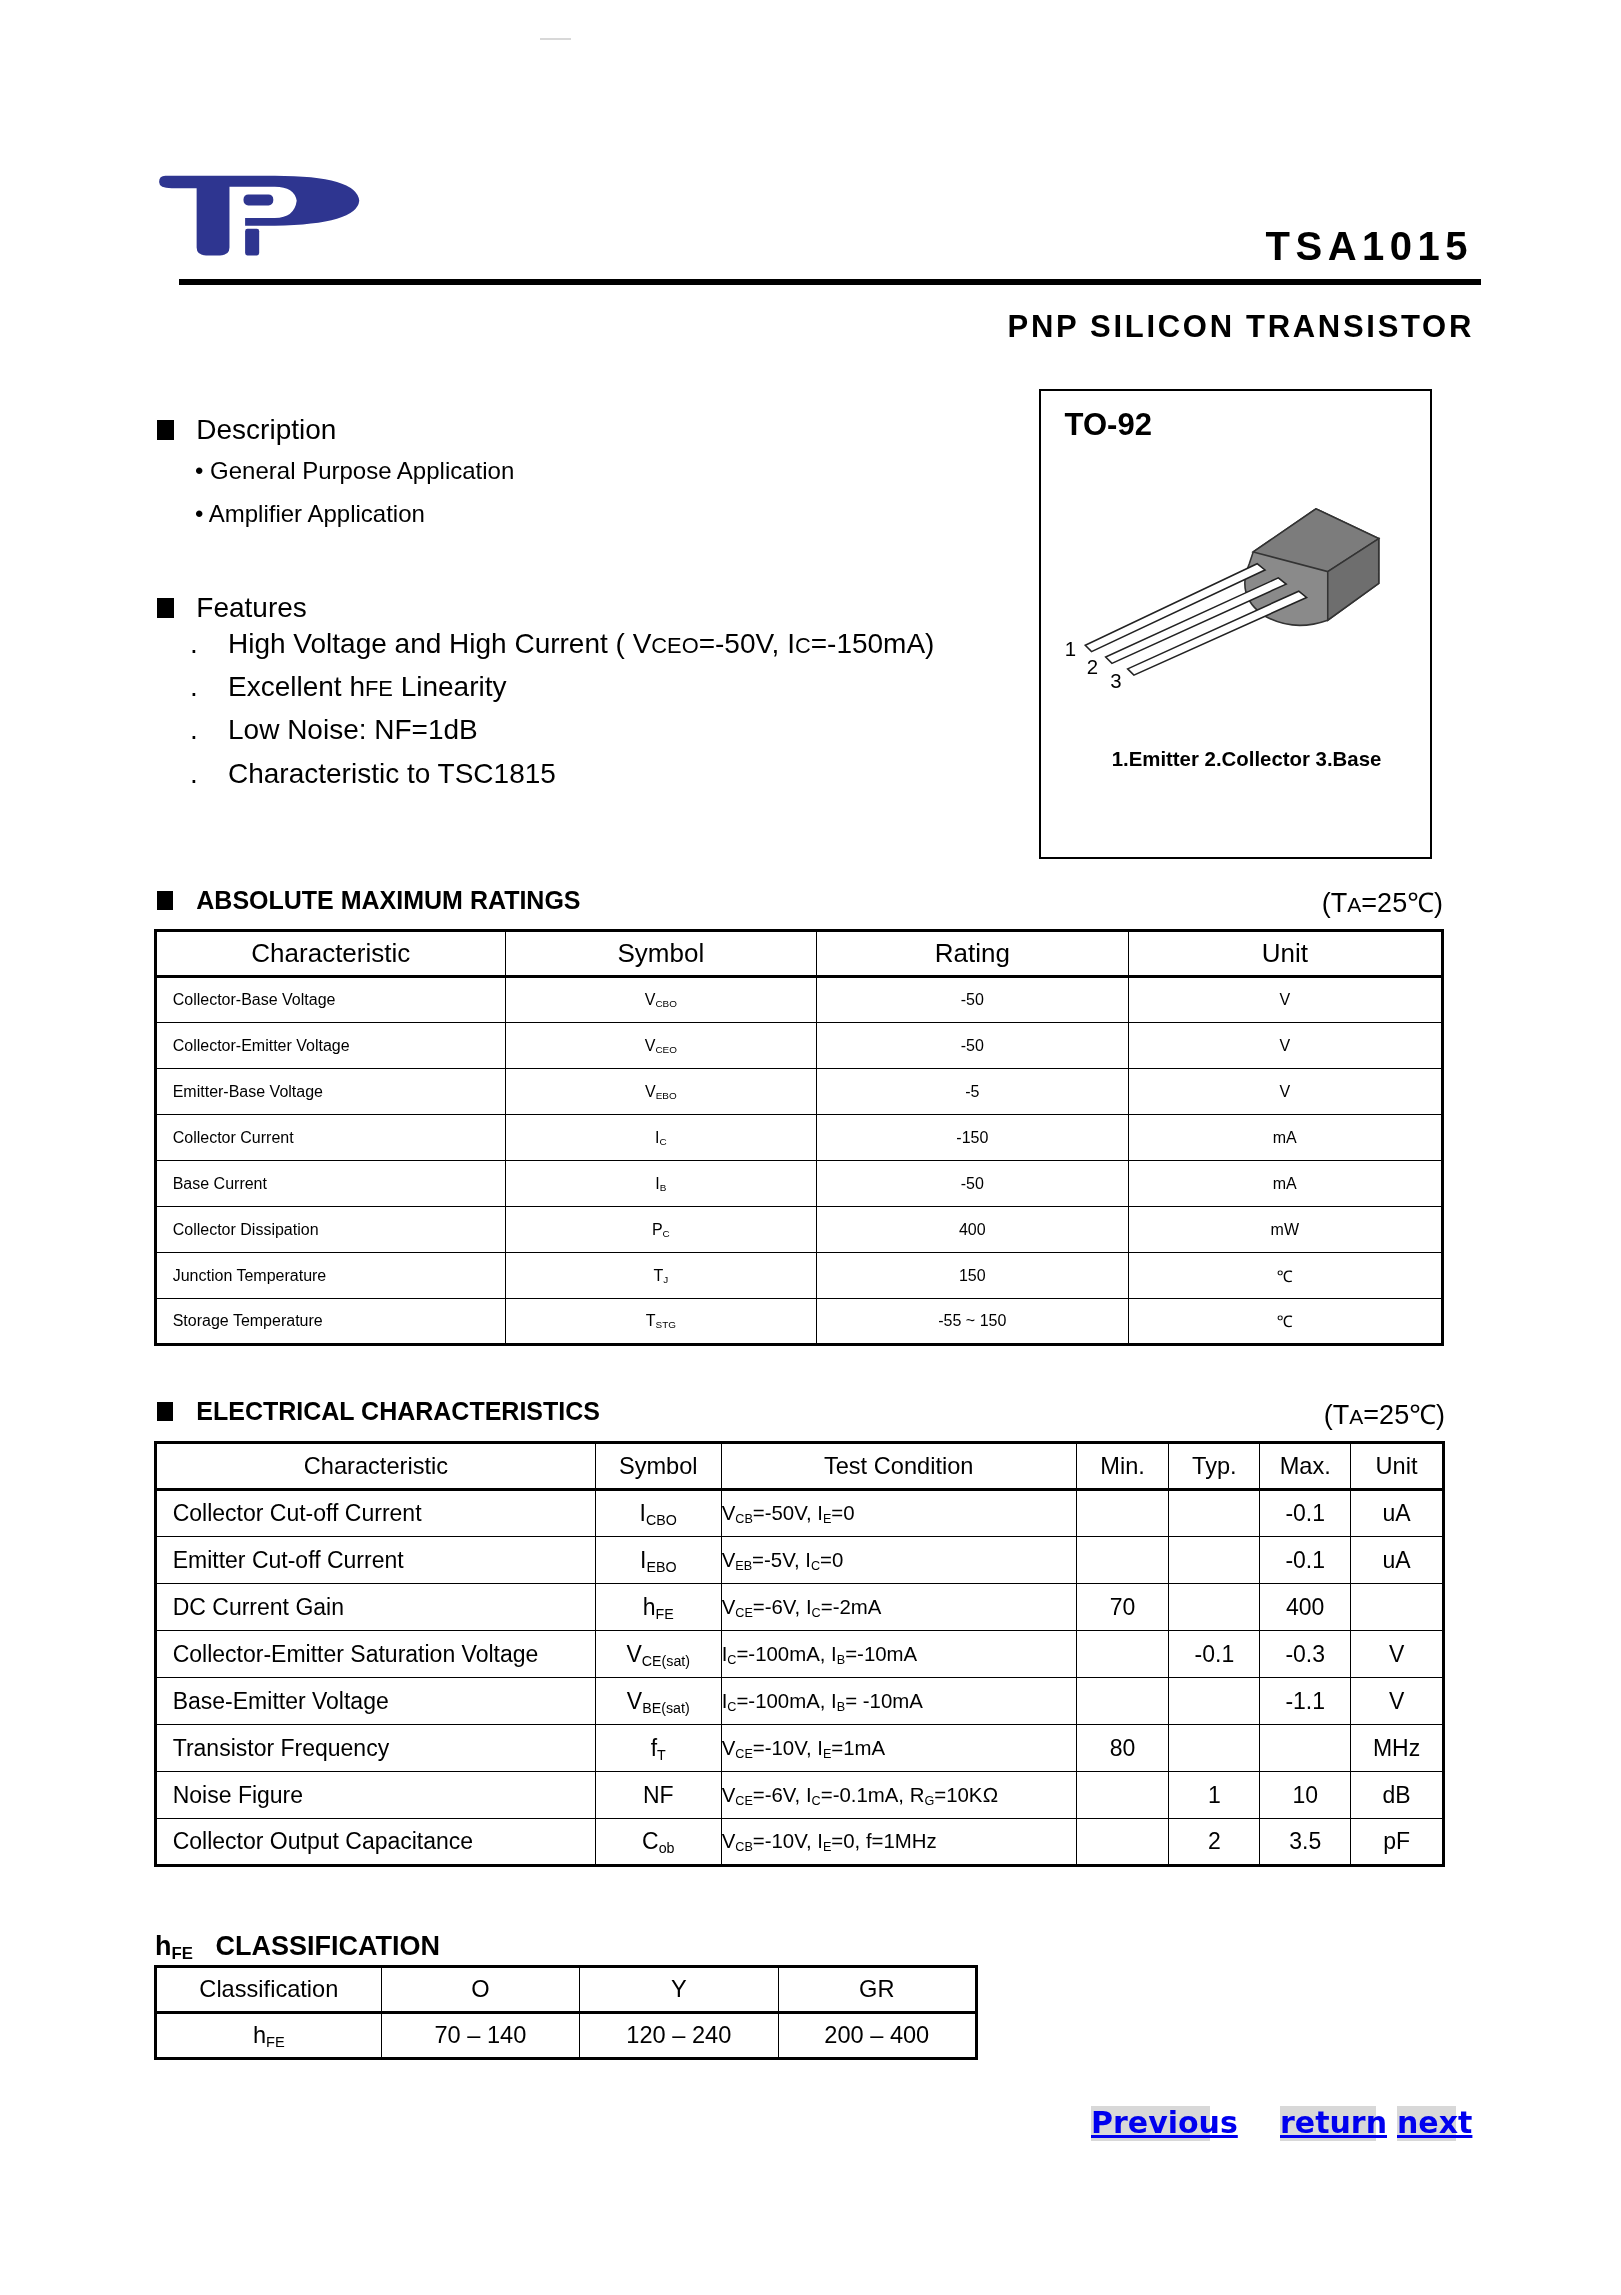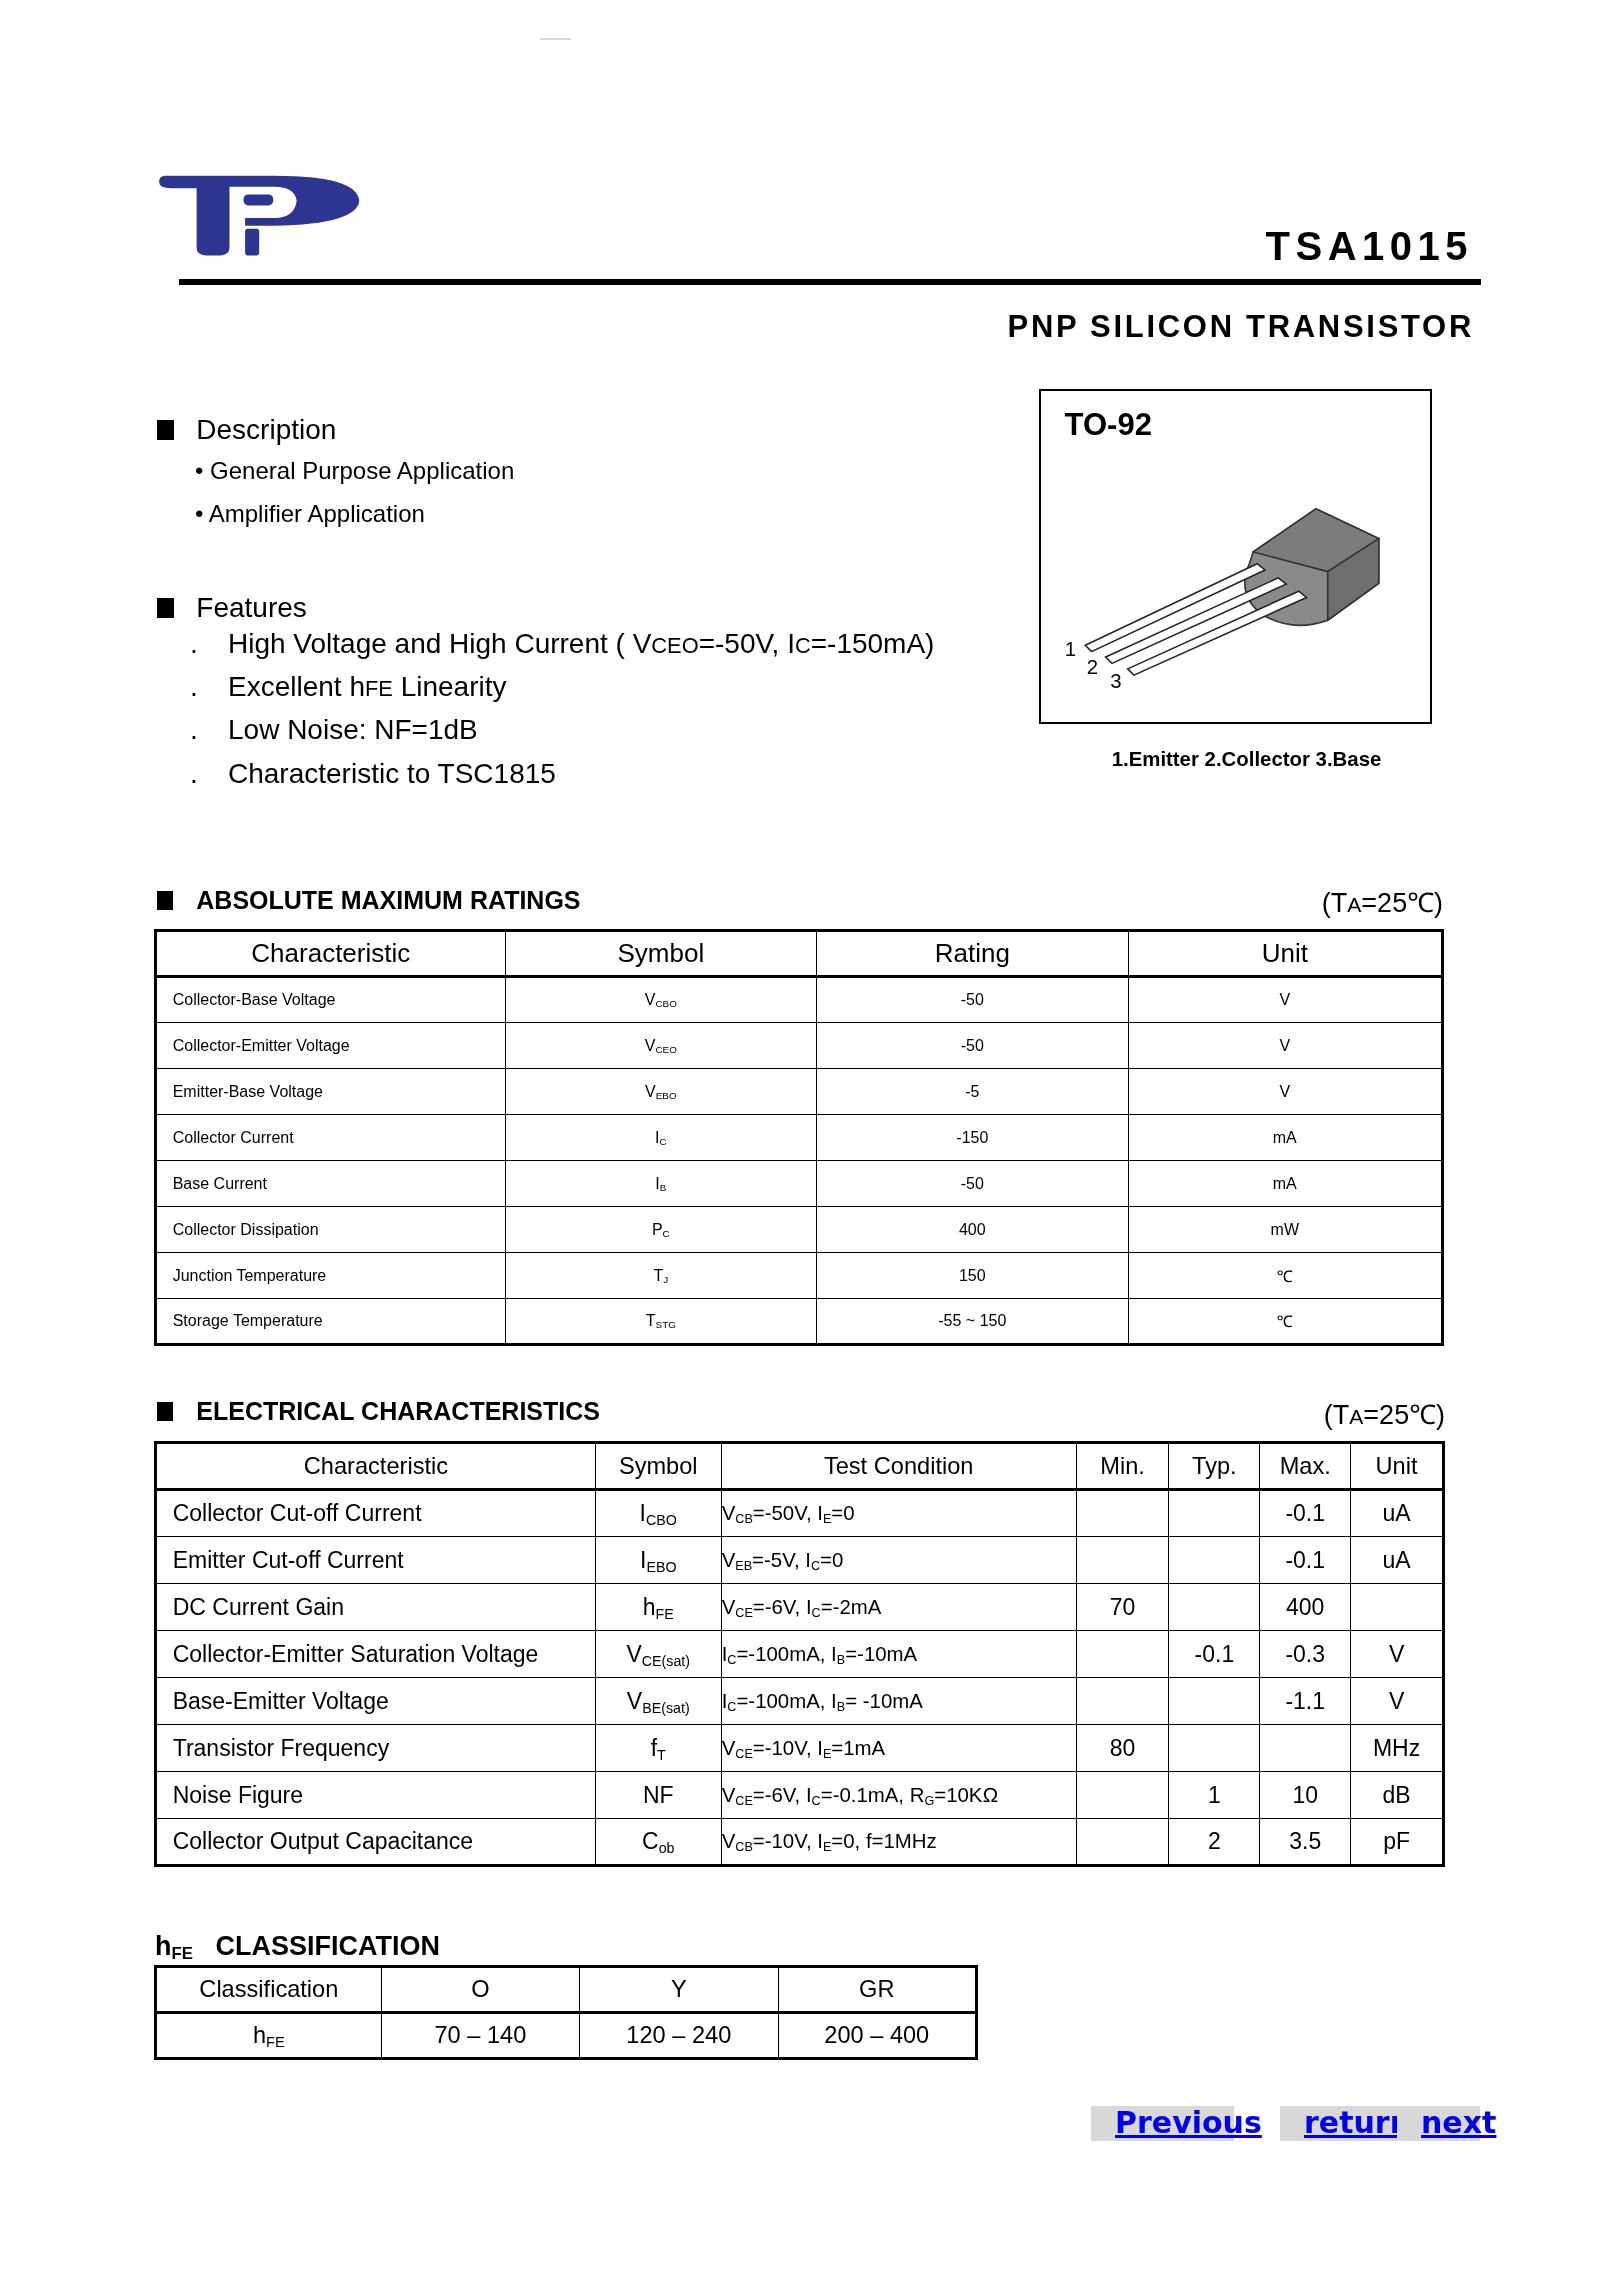--- a/index.html
+++ b/index.html
@@ -15,21 +15,21 @@
   #part-number { right: 149px; top: 224px; font-size: 40px; font-weight: bold; letter-spacing: 5.5px; }
   #header-rule { left: 179px; top: 279px; width: 1302px; height: 6.3px; background: #000; }
   #subtitle { right: 148px; top: 309px; font-size: 31px; font-weight: bold; letter-spacing: 2.7px; }
 
   .sec-h { font-size: 28px; display: flex; align-items: center; }
   .sq { display: inline-block; width: 17.3px; height: 19.6px; background: #000; margin-right: 22px; }
   .desc-item { font-size: 24px; }
   .feat-item { font-size: 28px; display: flex; }
   .feat-dot { width: 38px; padding-left: 33px; }
 
-  #pkg-box { left: 1039px; top: 389px; width: 393px; height: 335px; border: 2.4px solid #000; box-sizing: border-box; }
+  #pkg-box { left: 1039px; top: 389px; width: 393px; height: 470px; border: 2.4px solid #000; box-sizing: border-box; }
   #pkg-title { left: 23.6px; top: 15.7px; font-size: 31px; font-weight: bold; }
   #pkg-drawing { left: 15.7px; top: 55px; width: 361px; height: 259px; }
   #pkg-caption { left: 0; width: 100%; top: 357px; text-align: center; font-size: 20.4px; font-weight: bold; padding-left: 11px; }
 
   .tbl-title { font-size: 25px; font-weight: bold; display: flex; align-items: center; }
   .tbl-title .sq { width: 15.7px; height: 19px; margin-right: 23.6px; }
   .cond { font-size: 27px; }
 
   table { border-collapse: collapse; position: absolute; }
   td, th { border: 1.6px solid #000; font-weight: normal; padding: 0; text-align: center; }
@@ -47,21 +47,21 @@
   #elec-table td.cond-cell { text-align: left; font-size: 20.4px; }
 
   #hfe-title { left: 155px; top: 1931px; font-size: 27px; font-weight: bold; }
   #hfe-table { left: 154px; top: 1965px; width: 824px; border: 3.1px solid #000; }
   #hfe-table tr { height: 46px; }
   #hfe-table td { font-size: 23.6px; }
   #hfe-table tr:first-child td { border-bottom-width: 3.1px; }
 
   .nav-link { position: absolute; top: 2106px; height: 35px; background: #d8d8d8; color: #0000ee;
               font-family: "DejaVu Sans", sans-serif; font-weight: bold; font-size: 30px; line-height: 34px;
-              text-decoration: underline; text-decoration-thickness: 3.1px; text-underline-offset: 2.4px; cursor: pointer; padding-left: 24px; }
+              text-decoration: underline; text-decoration-thickness: 3.1px; text-underline-offset: 2.4px; cursor: pointer; }
   #nav-previous { left: 1091px; width: 119px; }
   #nav-return { left: 1280px; width: 96px; text-align: right; }
   #nav-next { left: 1397px; width: 59px; }
 </style>
 </head>
 <body>
 
 <div id="artifact" class="abs"></div>
 
 <svg id="logo" class="abs" viewBox="0 0 280 110">

